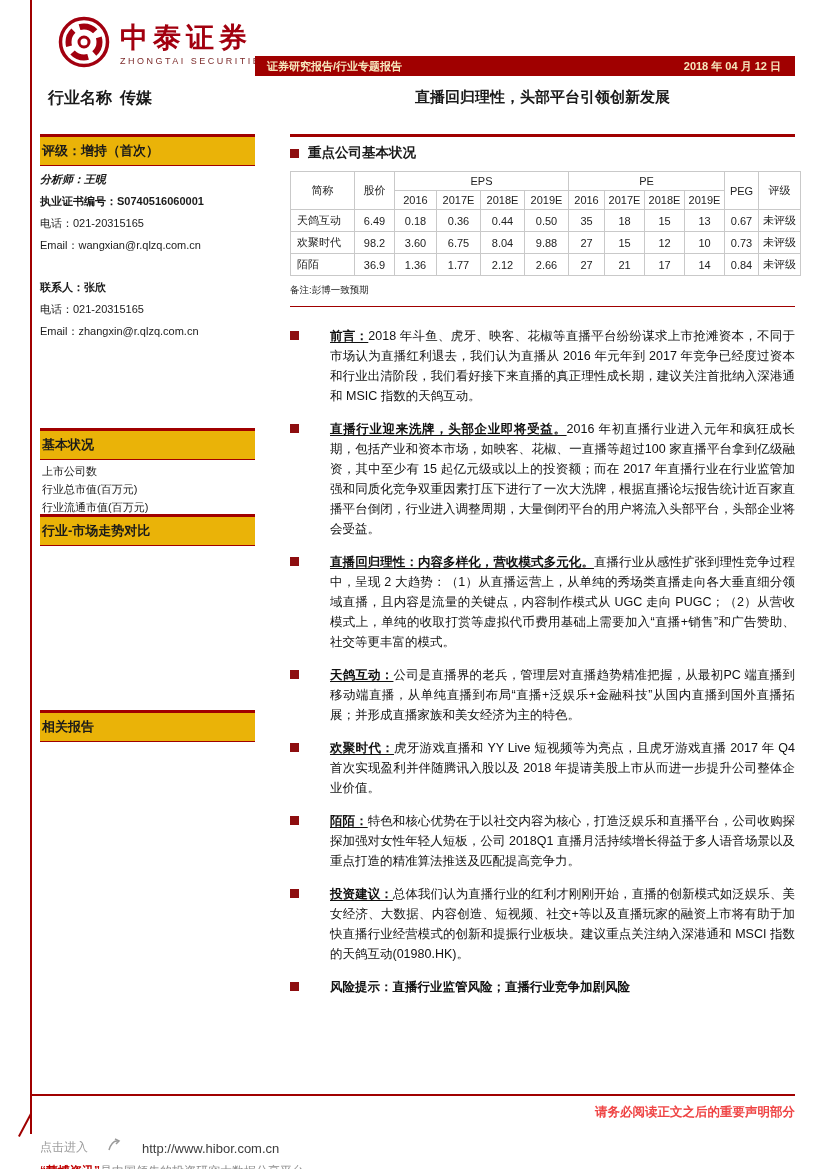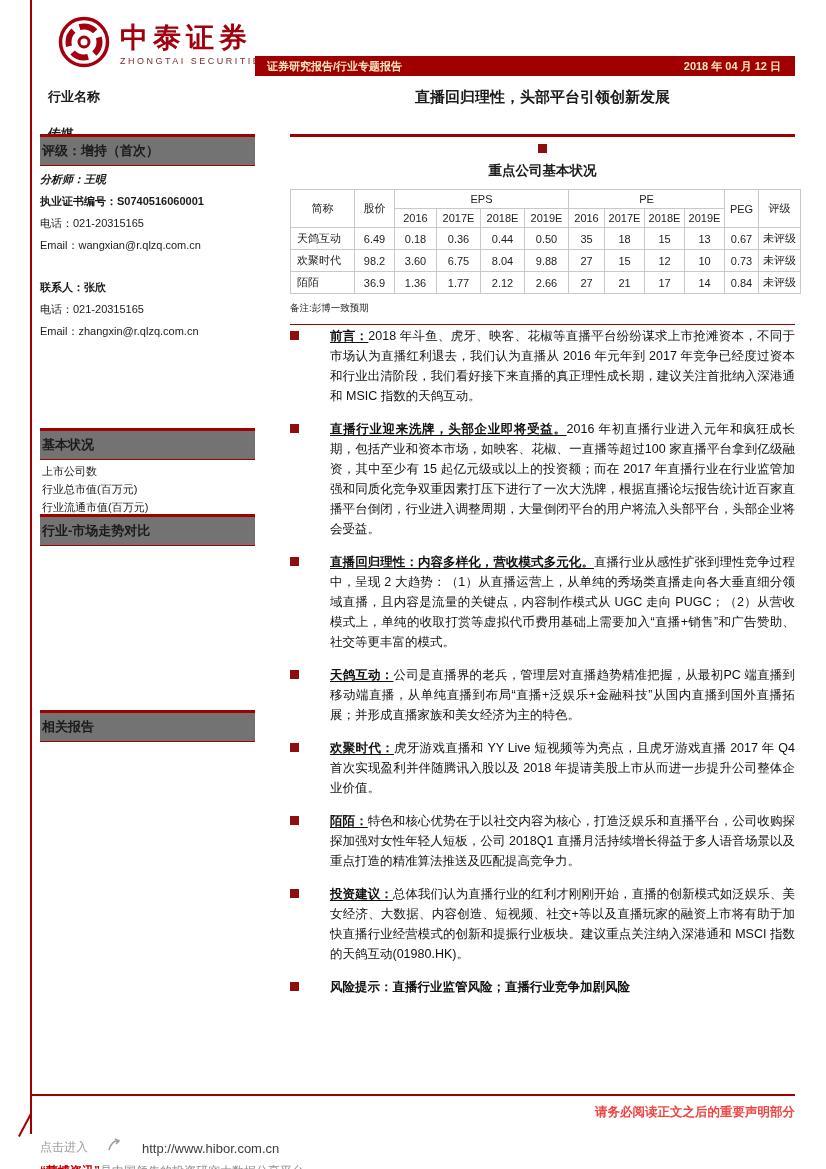--- a/index.html
+++ b/index.html
@@ -13,34 +13,34 @@
   .corner-mark { position:absolute; left:24px; top:1112px; width:2px; height:26px; background:#a00000; transform:rotate(28deg); }
 
   
   .logo { position:absolute; left:58px; top:16px; display:flex; align-items:center; gap:10px; }
   .logo-cn { font-family:"DejaVu Serif","Liberation Serif",serif; font-size:28px; font-weight:bold; color:#a2000f; letter-spacing:5px; line-height:30px; }
   .logo-en { font-size:9px; letter-spacing:2.5px; color:#7c2a2a; margin-top:3px; }
 
   .banner { position:absolute; left:255px; top:56px; width:540px; height:20px; background:#a00000;
     color:#f6e7bd; font-size:11px; font-weight:bold; display:flex; align-items:center; justify-content:space-between; padding:0 14px 0 12px; }
 
-  .industry { position:absolute; left:48px; top:88px; font-size:13px; font-weight:bold; display:flex; gap:19px;flex-direction:column; }
+  .industry { position:absolute; left:48px; top:88px; font-size:16px; font-weight:bold; display:flex; gap:8px; }
   .report-title { position:absolute; left:290px; top:88px; width:505px; text-align:center; font-size:15px; font-weight:bold; }
 
   
   .side-block { position:absolute; left:40px; width:215px; font-size:11px; }
-  .sec-head { border-top:3px solid #a00000; border-bottom:1px solid #a00000; padding:5px 2px; font-size:13px; font-weight:bold; background:#737373; }
+  .sec-head { border-top:3px solid #a00000; border-bottom:1px solid #a00000; padding:5px 2px; font-size:13px; font-weight:bold; background:#eab308; }
   .side-lines div { line-height:22px; white-space:nowrap; }
   .b { font-weight:bold; }
   .bi { font-weight:bold; font-style:italic; }
   .side-items div { line-height:18px; padding:0 2px; }
 
   
   .main-company { position:absolute; left:290px; top:134px; width:505px; border-top:3px solid #a00000; border-bottom:1px solid #a00000; padding:7px 0 9px 0; }
-  .sec-title { display:flex; align-items:center; gap:9px; font-size:13.5px; font-weight:bold;flex-direction:column; }
+  .sec-title { display:flex; align-items:center; gap:9px; font-size:13.5px; font-weight:bold; }
   .sq { width:9px; height:9px; background:#8e0e10; flex:none; }
   table { width:100%; border-collapse:collapse; margin-top:9px; font-size:11px; table-layout:fixed; }
   th,td { border:1px solid #c9c9c9; padding:3px 2px; text-align:center; font-weight:normal; color:#222; }
   tbody td.cname { text-align:left; padding-left:6px; }
   .note { font-size:9.5px; margin-top:8px; color:#222; }
 
   .main-highlights { position:absolute; left:290px; top:311px; width:505px; }
   .hl-head { border-bottom:1px solid #a00000; padding-bottom:7px; }
   .bullets { margin-top:15px; }
   .bullet { display:flex; gap:31px; margin-bottom:13px; }

